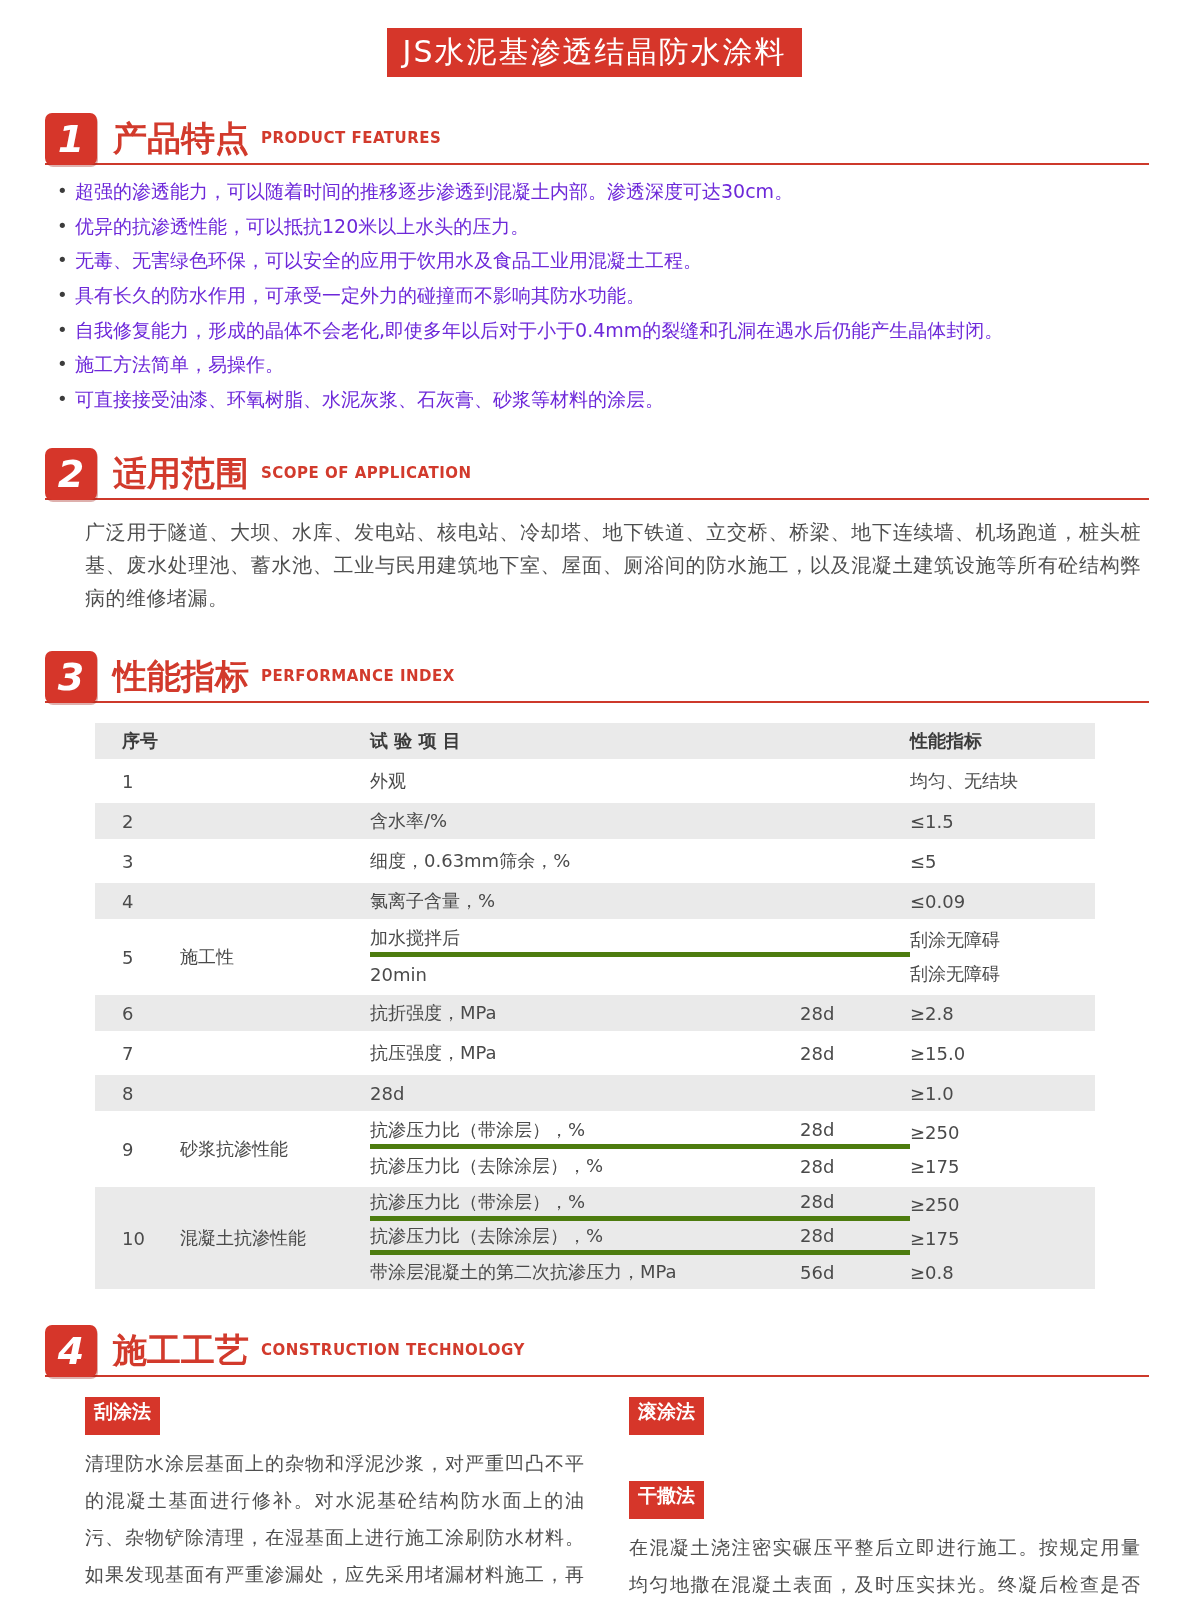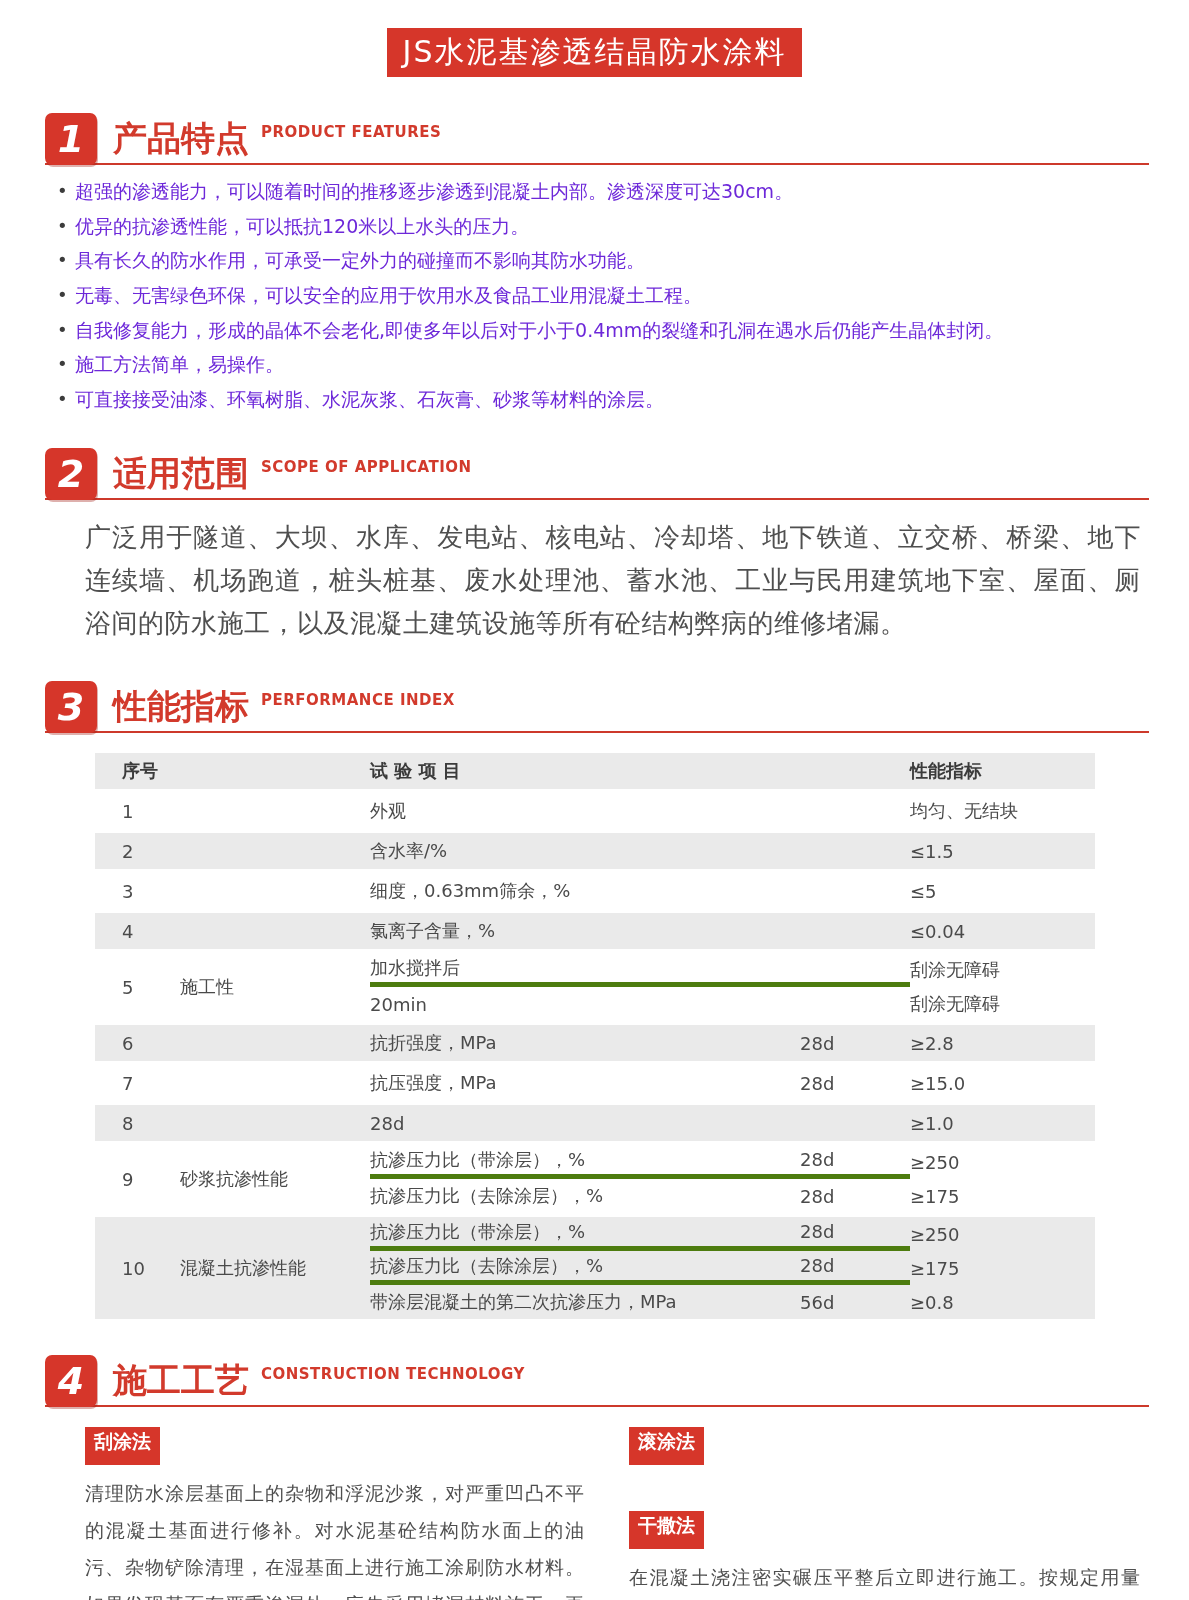--- a/index.html
+++ b/index.html
@@ -23,33 +23,33 @@
     padding-bottom:0;margin-top:34px;
   }
   .num-box{
     width:52px;height:52px;background:#d6362a;border-radius:7px;
     color:#ffffff;font-size:38px;font-weight:bold;font-style:italic;
     display:flex;align-items:center;justify-content:center;
     margin-right:16px;box-shadow:1px 2px 0 rgba(160,30,20,0.35);
     flex:0 0 auto;transform:translateY(2px);
   }
   .sec-title{font-size:34px;font-weight:bold;color:#d23a2c;line-height:1.1;padding-bottom:6px;}
-  .sec-sub{font-size:15px;font-weight:bold;color:#d23a2c;margin-left:12px;padding-bottom:22px;letter-spacing:0.5px;}
+  .sec-sub{font-size:15px;font-weight:bold;color:#d23a2c;margin-left:12px;padding-bottom:16px;letter-spacing:0.5px;}
   
   .features{list-style:none;margin:14px 0 0 0;padding:0 40px 0 55px;}
   .features li{
     position:relative;padding-left:20px;margin-bottom:9px;
     font-size:19px;line-height:1.35;color:#6d28d9;
   }
   .features li::before{
     content:"•";position:absolute;left:2px;top:0;color:#3c3c3c;font-size:18px;
   }
   
   .para{
-    margin:16px 48px 0 85px;font-size:26px;line-height:1.65;color:#4f4f4f;
+    margin:16px 48px 0 85px;font-size:20px;line-height:1.65;color:#4f4f4f;
     text-align:justify;letter-spacing:0.5px;
   }
   
   .ptable{margin:20px 94px 0 95px;}
   .trow{display:flex;align-items:stretch;margin-bottom:4px;background:#ffffff;}
   .trow.shade{background:#eaeaea;}
   .thead{font-weight:bold;color:#3b3b3b;}
   .c-no{width:85px;padding-left:27px;box-sizing:border-box;display:flex;align-items:center;font-size:18px;}
   .c-group{width:190px;display:flex;align-items:center;font-size:18px;}
   .c-main{flex:1;display:flex;flex-direction:column;justify-content:center;}
@@ -82,22 +82,22 @@
 <div class="sec">
   <div class="sec-head">
     <div class="num-box">1</div>
     <div class="sec-title">产品特点</div>
     <div class="sec-sub">PRODUCT FEATURES</div>
   </div>
 </div>
 <ul class="features">
     <li>超强的渗透能力，可以随着时间的推移逐步渗透到混凝土内部。渗透深度可达30cm。</li>
     <li>优异的抗渗透性能，可以抵抗120米以上水头的压力。</li>
+    <li>无毒、无害绿色环保，可以安全的应用于饮用水及食品工业用混凝土工程。</li>
     <li>具有长久的防水作用，可承受一定外力的碰撞而不影响其防水功能。</li>
-    <li>无毒、无害绿色环保，可以安全的应用于饮用水及食品工业用混凝土工程。</li>
     <li>自我修复能力，形成的晶体不会老化,即使多年以后对于小于0.4mm的裂缝和孔洞在遇水后仍能产生晶体封闭。</li>
     <li>施工方法简单，易操作。</li>
     <li>可直接接受油漆、环氧树脂、水泥灰浆、石灰膏、砂浆等材料的涂层。</li>
   </ul>
 
 <div class="sec">
   <div class="sec-head">
     <div class="num-box">2</div>
     <div class="sec-title">适用范围</div>
     <div class="sec-sub">SCOPE OF APPLICATION</div>
@@ -168,21 +168,21 @@
       </div>
       <div class="trow shade">
         <div class="c-no">4</div>
         <div class="c-group"></div>
         <div class="c-main">
           <div class="srow">
             <div class="s-left">
               <div class="s-item">氯离子含量，%</div>
               <div class="s-age"></div>
             </div>
-            <div class="s-value">≤0.04</div>
+            <div class="s-value">≤0.09</div>
           </div>
         </div>
       </div>
       <div class="trow">
         <div class="c-no">5</div>
         <div class="c-group">施工性</div>
         <div class="c-main">
           <div class="srow">
             <div class="s-left divided">
               <div class="s-item">加水搅拌后</div>

